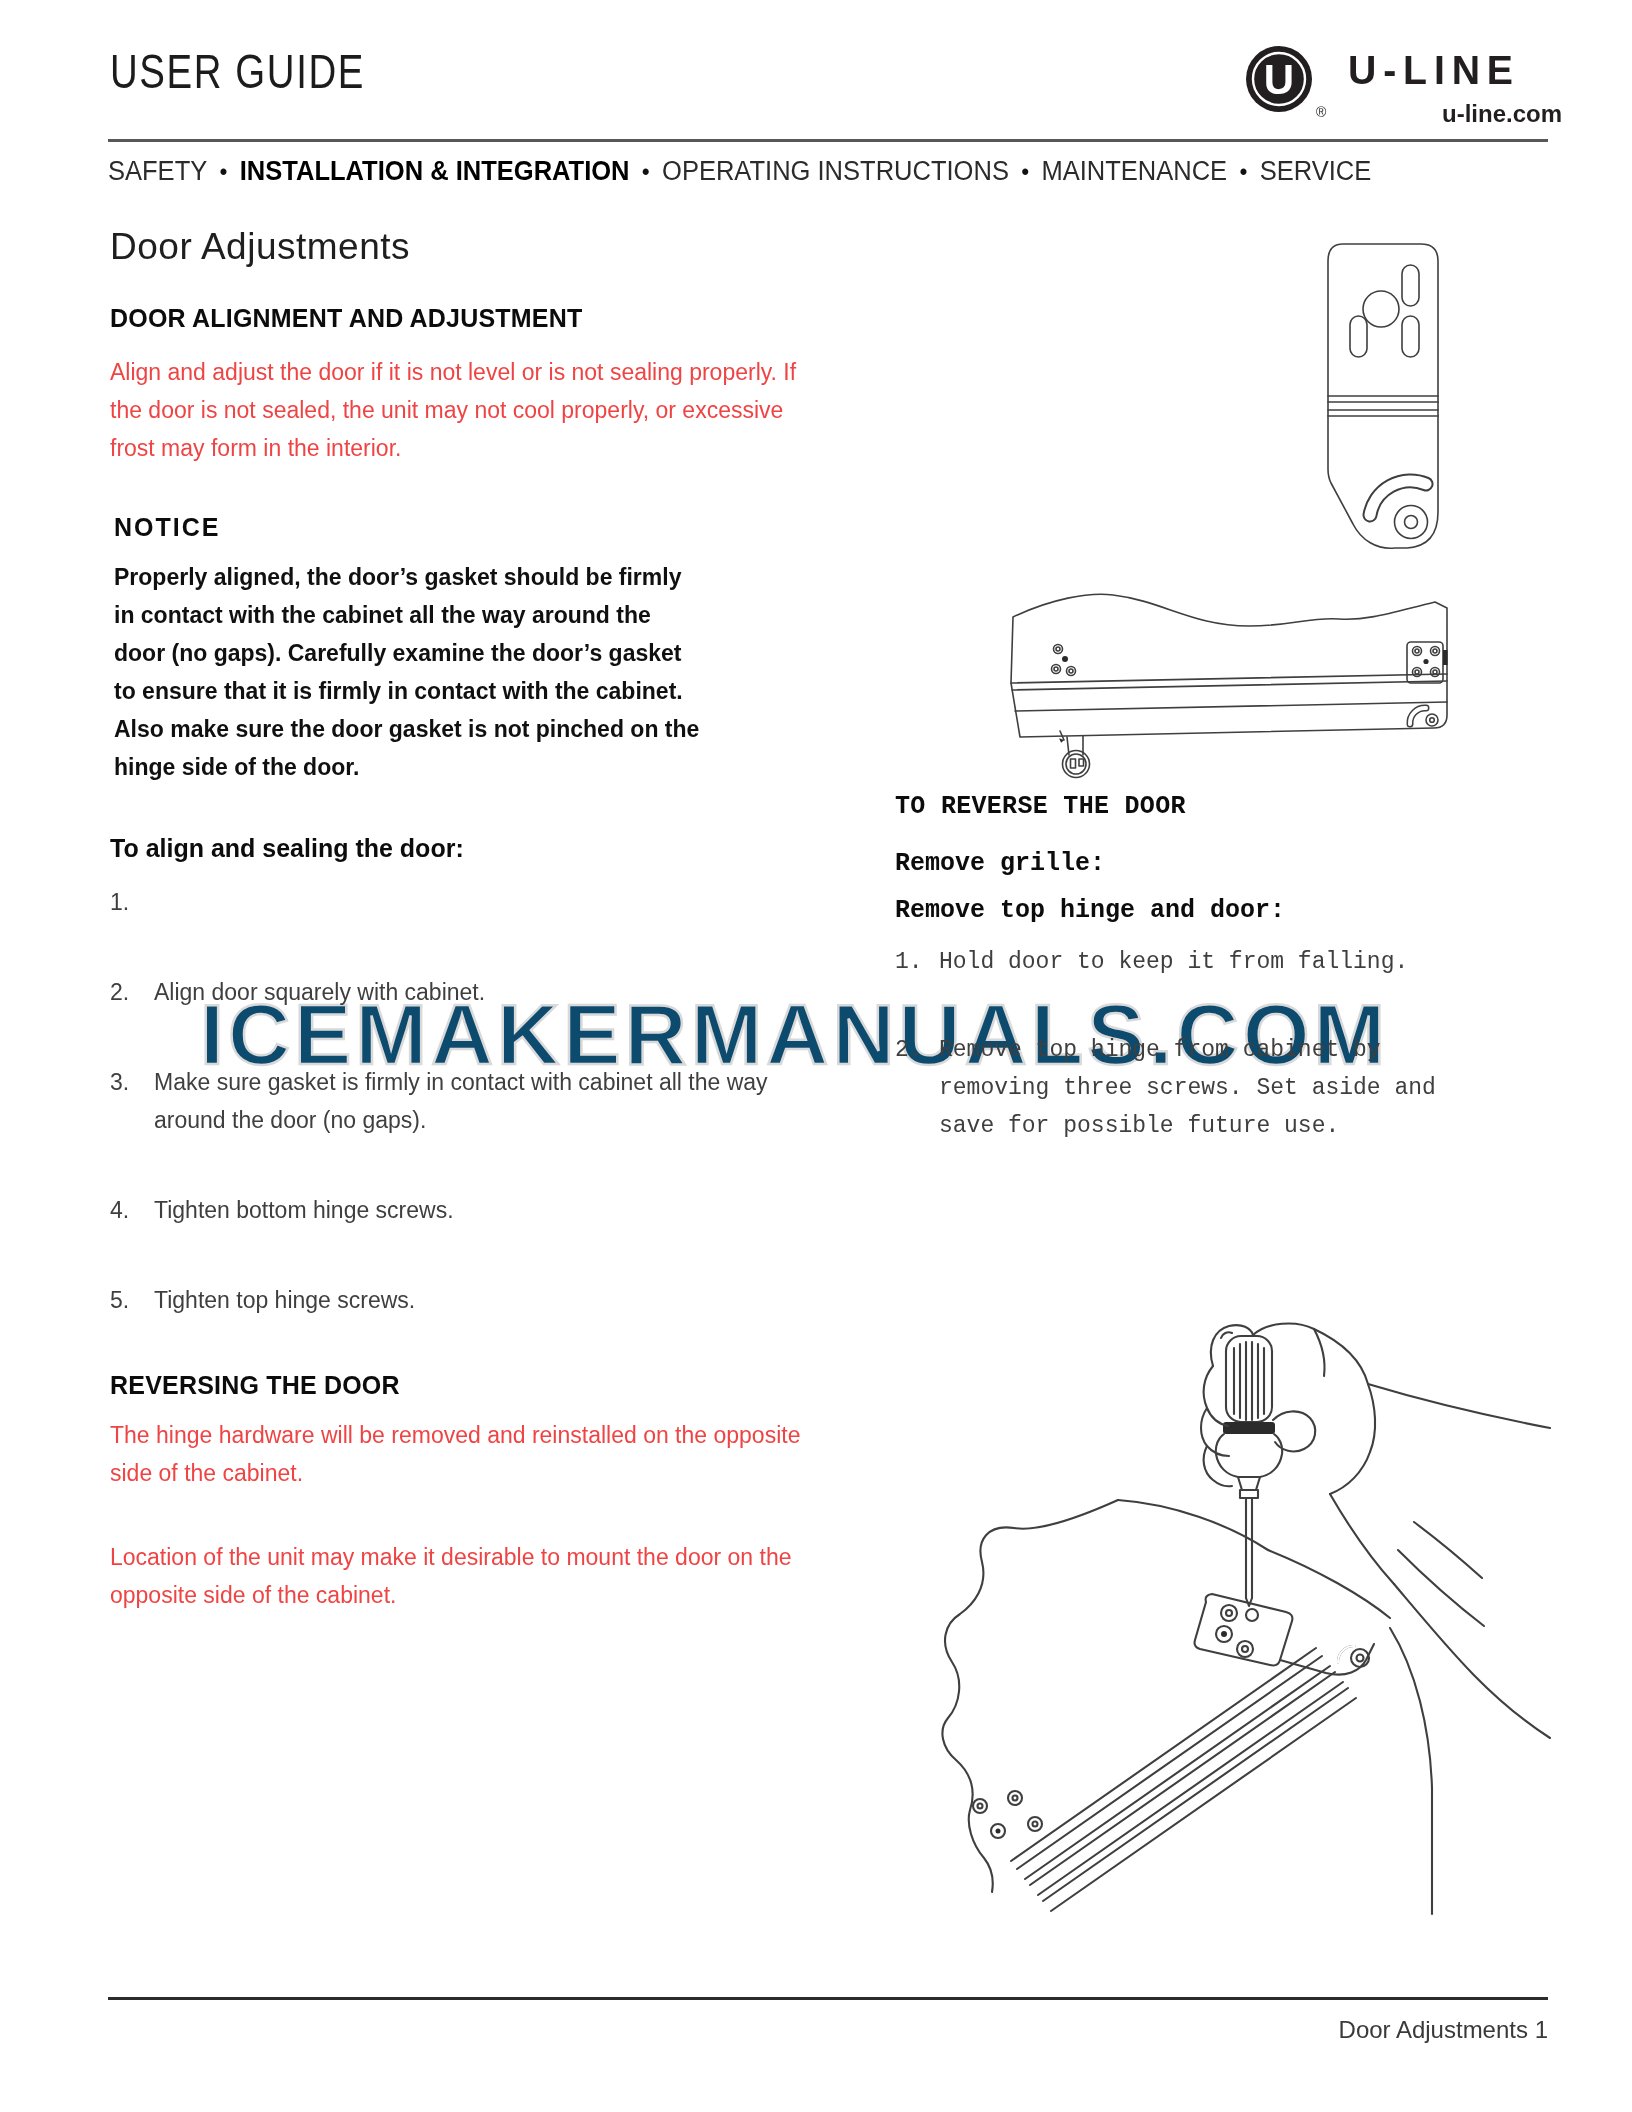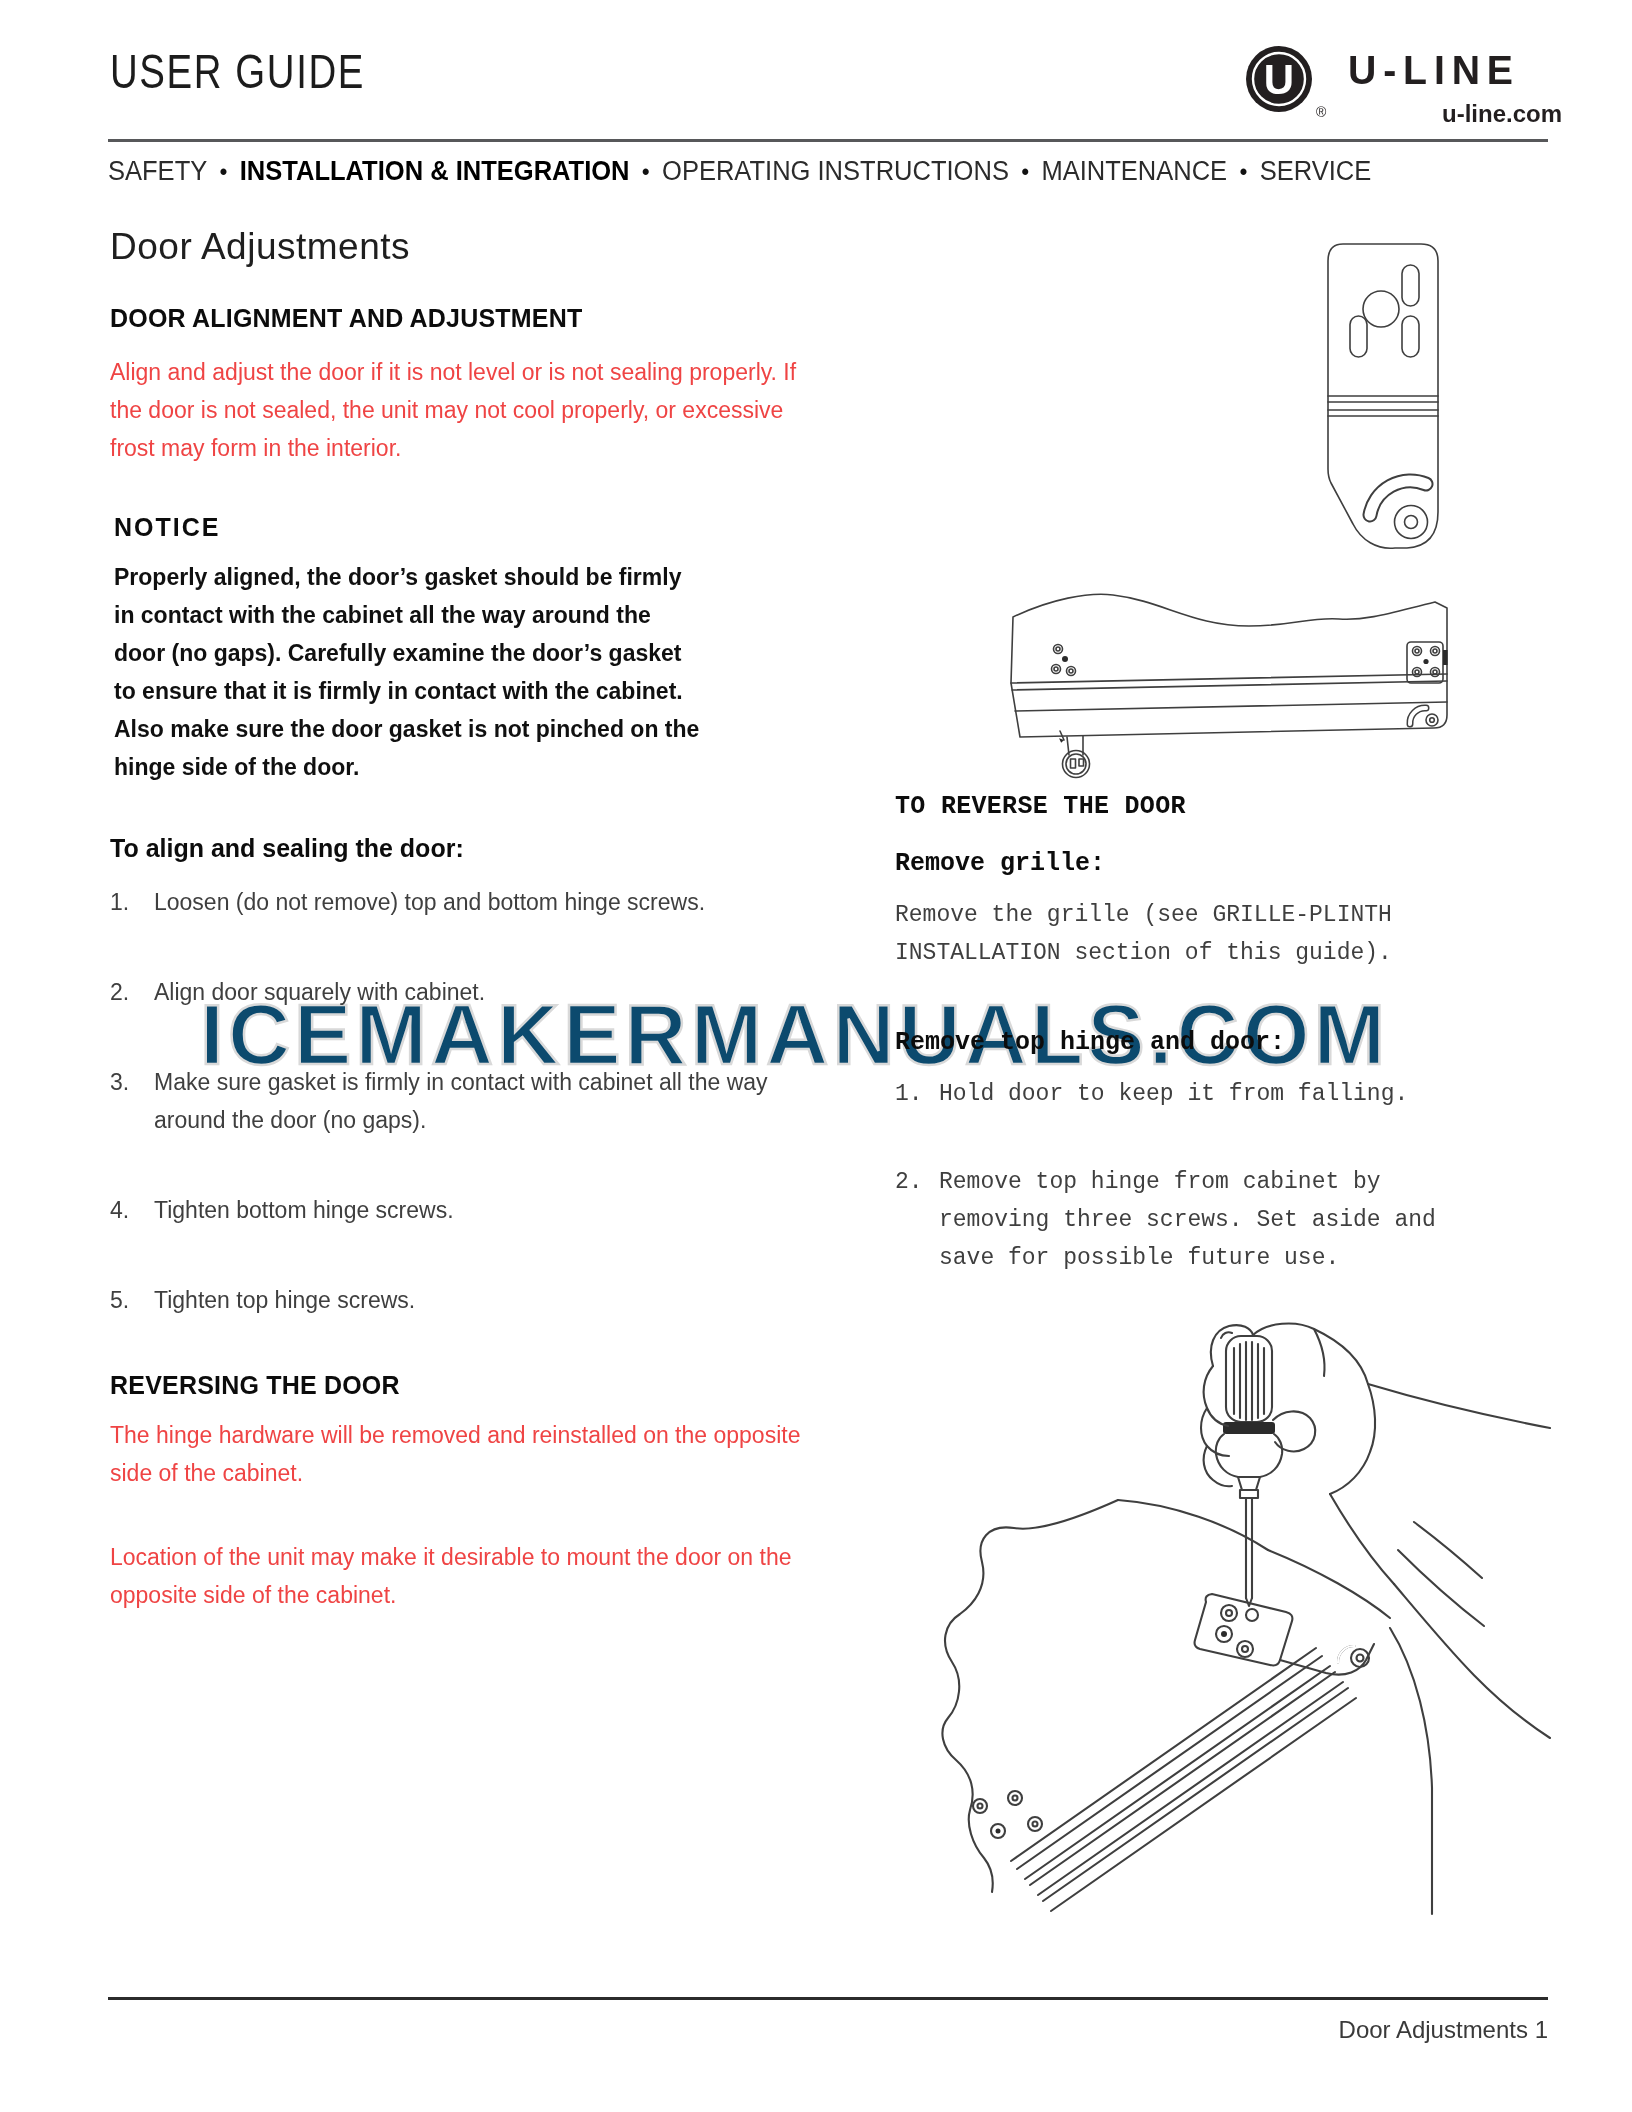--- a/index.html
+++ b/index.html
@@ -131,21 +131,20 @@
 
     <div class="notice-block">
       <div class="notice-h">NOTICE</div>
       <div class="notice-body">Properly aligned, the door’s gasket should be firmly in contact with the cabinet all the way around the door (no gaps). Carefully examine the door’s gasket to ensure that it is firmly in contact with the cabinet. Also make sure the door gasket is not pinched on the hinge side of the door.</div>
     </div>
 
     <div class="steps-h">To align and sealing the door:</div>
 
     <div class="step">
       <span class="num">1.</span>
-      <span class="txt">Loosen (do not remove) top and bottom hinge screws.</span>
     </div>
     <div class="step">
       <span class="num">2.</span>
       <span class="txt">Align door squarely with cabinet.</span>
     </div>
     <div class="step">
       <span class="num">3.</span>
       <span class="txt">Make sure gasket is firmly in contact with cabinet all the way around the door (no gaps).</span>
     </div>
     <div class="step">
@@ -159,21 +158,20 @@
 
     <div class="h2 rev-h">REVERSING THE DOOR</div>
     <div class="body-p">The hinge hardware will be removed and reinstalled on the opposite side of the cabinet.</div>
     <div class="body-p rev-p">Location of the unit may make it desirable to mount the door on the opposite side of the cabinet.</div>
   </div>
 
   <div class="col-right">
     <div class="r-h">TO REVERSE THE DOOR</div>
 
     <div class="r-sub">Remove grille:</div>
-    <div class="r-body">Remove the grille (see GRILLE-PLINTH INSTALLATION section of this guide).</div>
 
     <div class="r-sub">Remove top hinge and door:</div>
 
     <div class="step">
       <span class="num">1.</span>
       <span class="txt">Hold door to keep it from falling.</span>
     </div>
     <div class="step">
       <span class="num">2.</span>
       <span class="txt">Remove top hinge from cabinet by removing three screws. Set aside and save for possible future use.</span>

